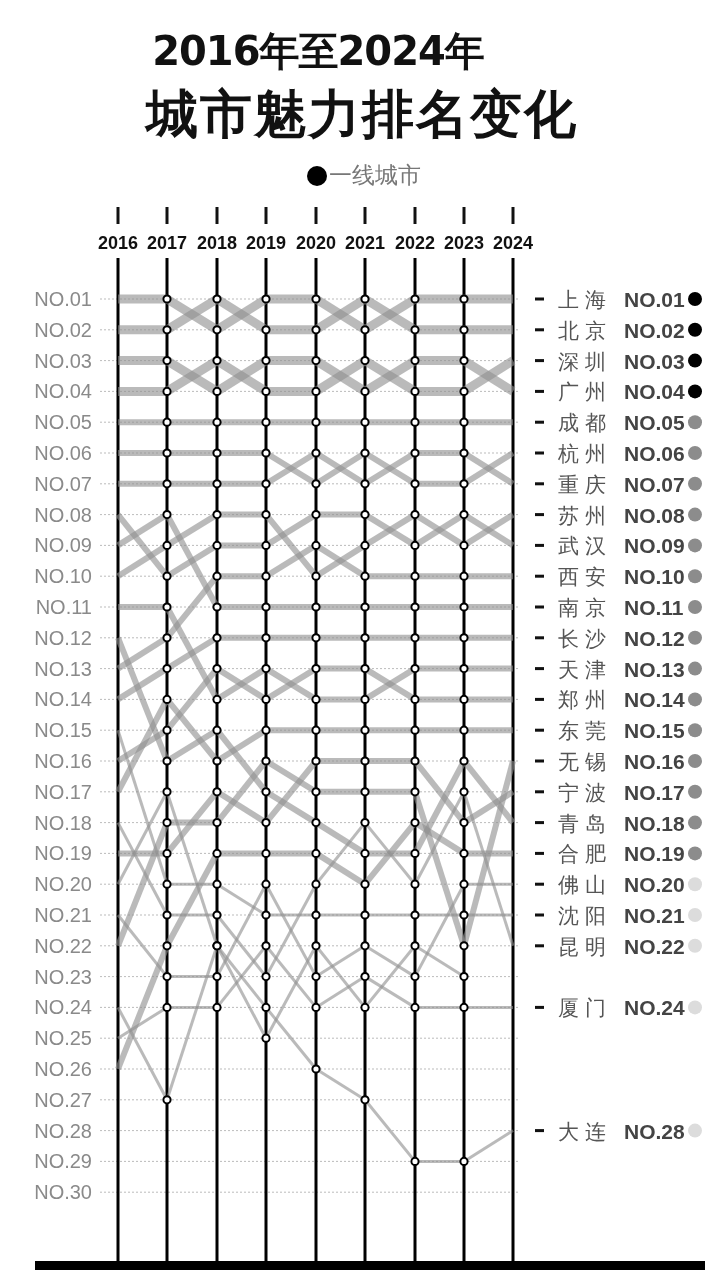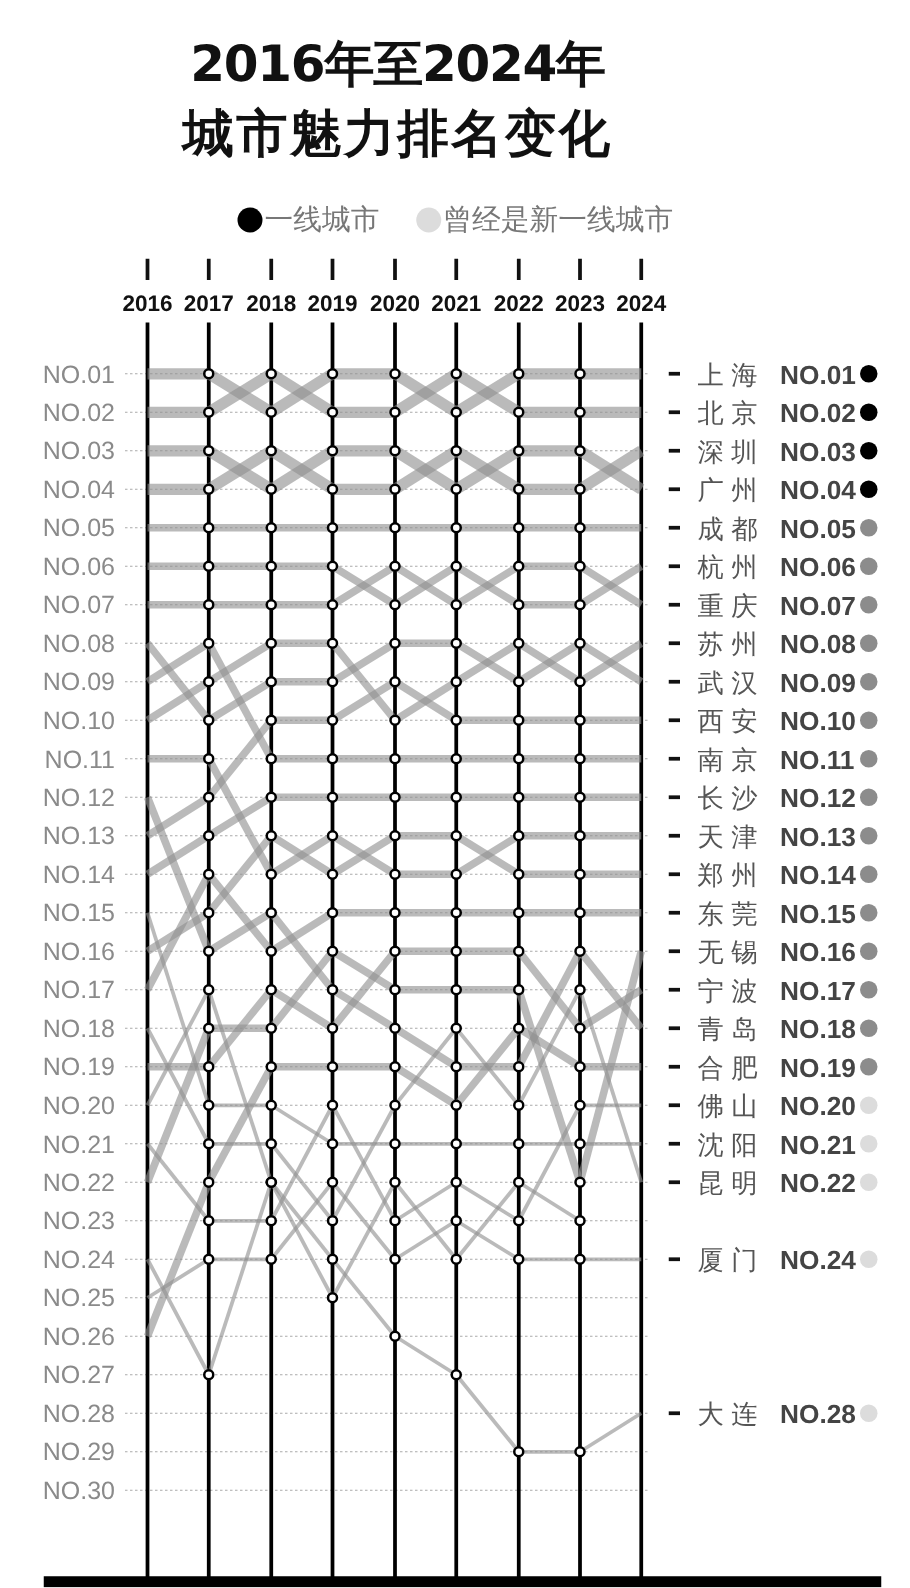--- a/index.html
+++ b/index.html
@@ -1,42 +1,38 @@
 <!DOCTYPE html>
 <html><head>
 <meta charset="utf-8">
 <style>
   html, body { margin: 0; padding: 0; background: #ffffff; }
   body { width: 728px; height: 1270px; position: relative; overflow: hidden; font-family: "DejaVu Sans", sans-serif; }
   .title { position: absolute; left: 0; width: 636px; text-align: center; font-weight: bold; color: #111; font-family: "DejaVu Sans", sans-serif; }
   .title1 { top: 24px; font-size: 40px; letter-spacing: -1px; }
-  .title2 { top: 80px; font-size: 41px; letter-spacing: 2px; }
+  .title2 { top: 80px; font-size: 52px; letter-spacing: 2px; padding-left: 44px; }
   .legend { position: absolute; top: 160px; left: 0; width: 728px; display: flex; justify-content: center; align-items: center; gap: 29px; font-size: 23px; color: #777; }
   .legend-item { display: flex; align-items: center; }
   .legend-dot { width: 20px; height: 20px; border-radius: 50%; display: inline-block; margin-right: 2px; }
   svg { position: absolute; left: 0; top: 0; }
   .ylab { font-family: "Liberation Sans", sans-serif; font-size: 20px; fill: #8a8a8a; }
   .yearlab { font-family: "Liberation Sans", sans-serif; font-size: 18px; font-weight: bold; fill: #111; }
   .cityname { font-family: "DejaVu Sans", sans-serif; font-size: 21px; fill: #555; letter-spacing: 6px; }
   .cityrank { font-family: "Liberation Sans", sans-serif; font-size: 21px; font-weight: bold; fill: #444; }
 </style>
 </head>
 <body>
 
 <div class="title title1">2016年至2024年</div>
 <div class="title title2">城市魅力排名变化</div>
 
 <div class="legend">
   <div class="legend-item">
     <span class="legend-dot" style="background:#000;"></span>
     <span>一线城市</span>
-  </div>
-  <div class="legend-item">
-    <span class="legend-dot" style="background:#dcdcdc;"></span>
-    <span>曾经是新一线城市</span>
   </div>
 </div>
 
 <svg id="chart" width="728" height="1270" xmlns="http://www.w3.org/2000/svg">
     <line x1="100" x2="520" y1="299" y2="299" stroke="#aaa" stroke-width="0.8" stroke-dasharray="2,2"></line>
     <text x="92" y="306" text-anchor="end" class="ylab">NO.01</text>
     <line x1="100" x2="520" y1="329.8" y2="329.8" stroke="#aaa" stroke-width="0.8" stroke-dasharray="2,2"></line>
     <text x="92" y="336.8" text-anchor="end" class="ylab">NO.02</text>
     <line x1="100" x2="520" y1="360.6" y2="360.6" stroke="#aaa" stroke-width="0.8" stroke-dasharray="2,2"></line>
     <text x="92" y="367.6" text-anchor="end" class="ylab">NO.03</text>

